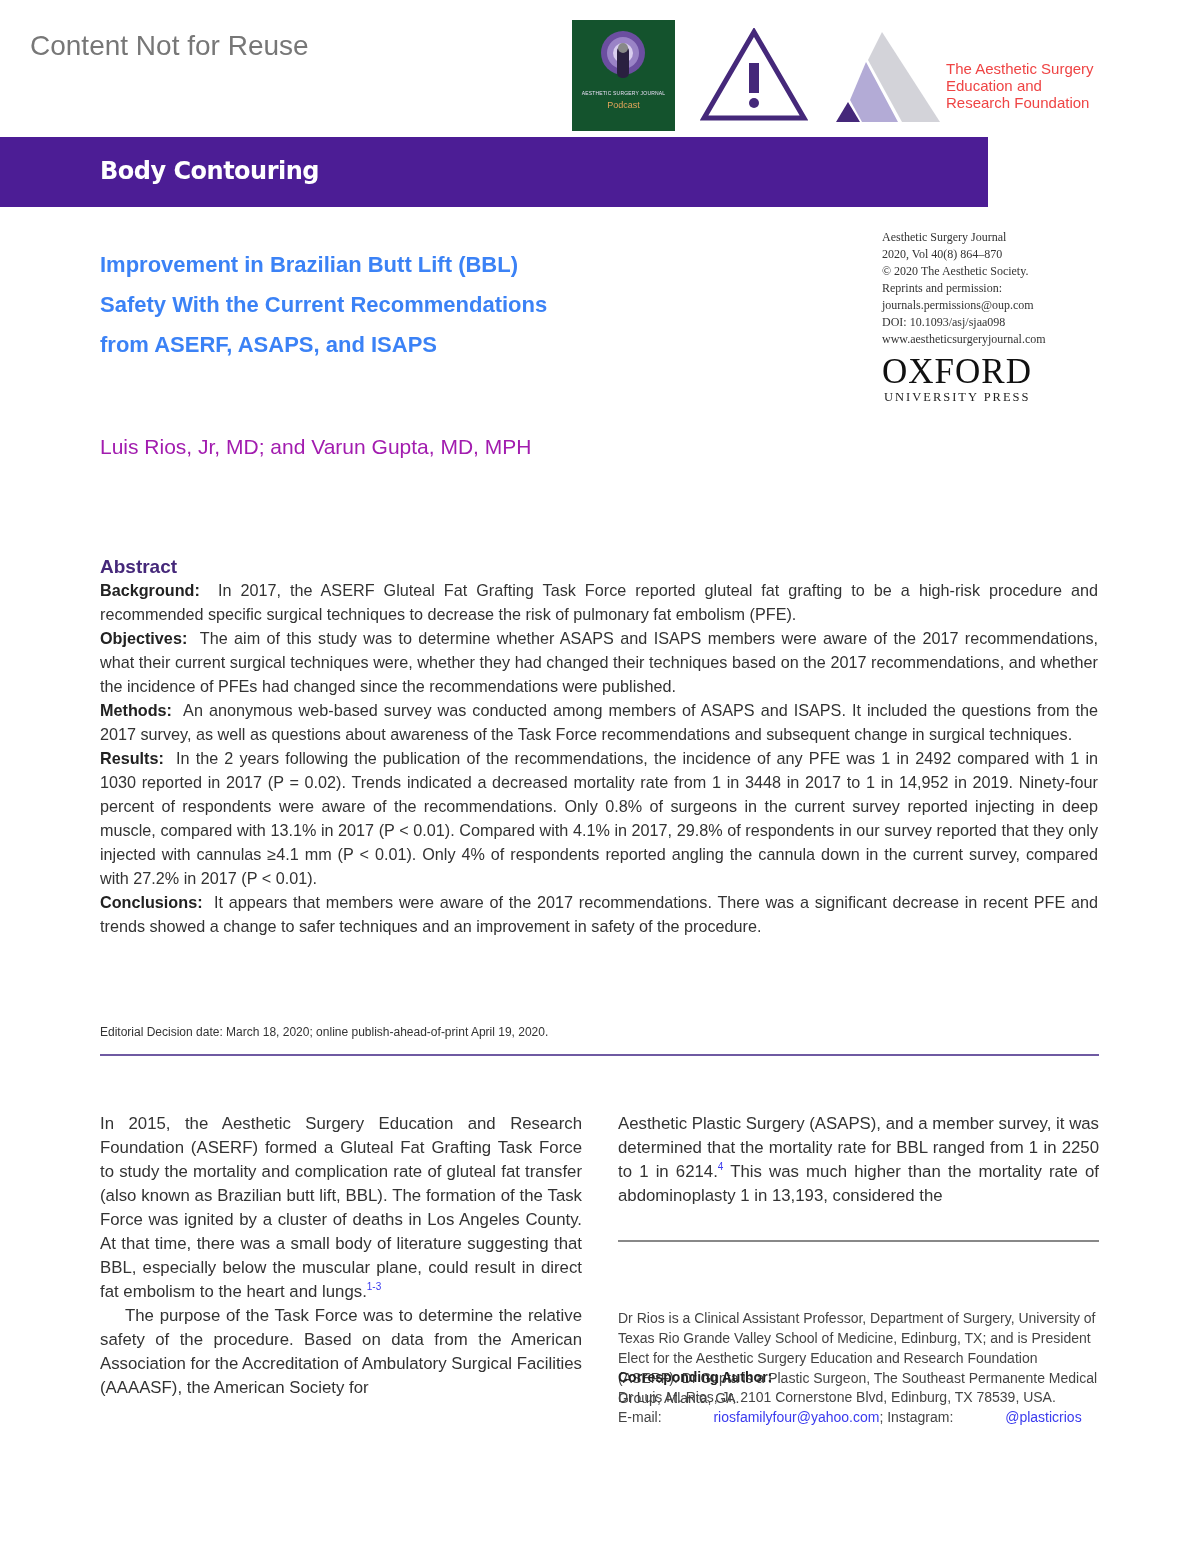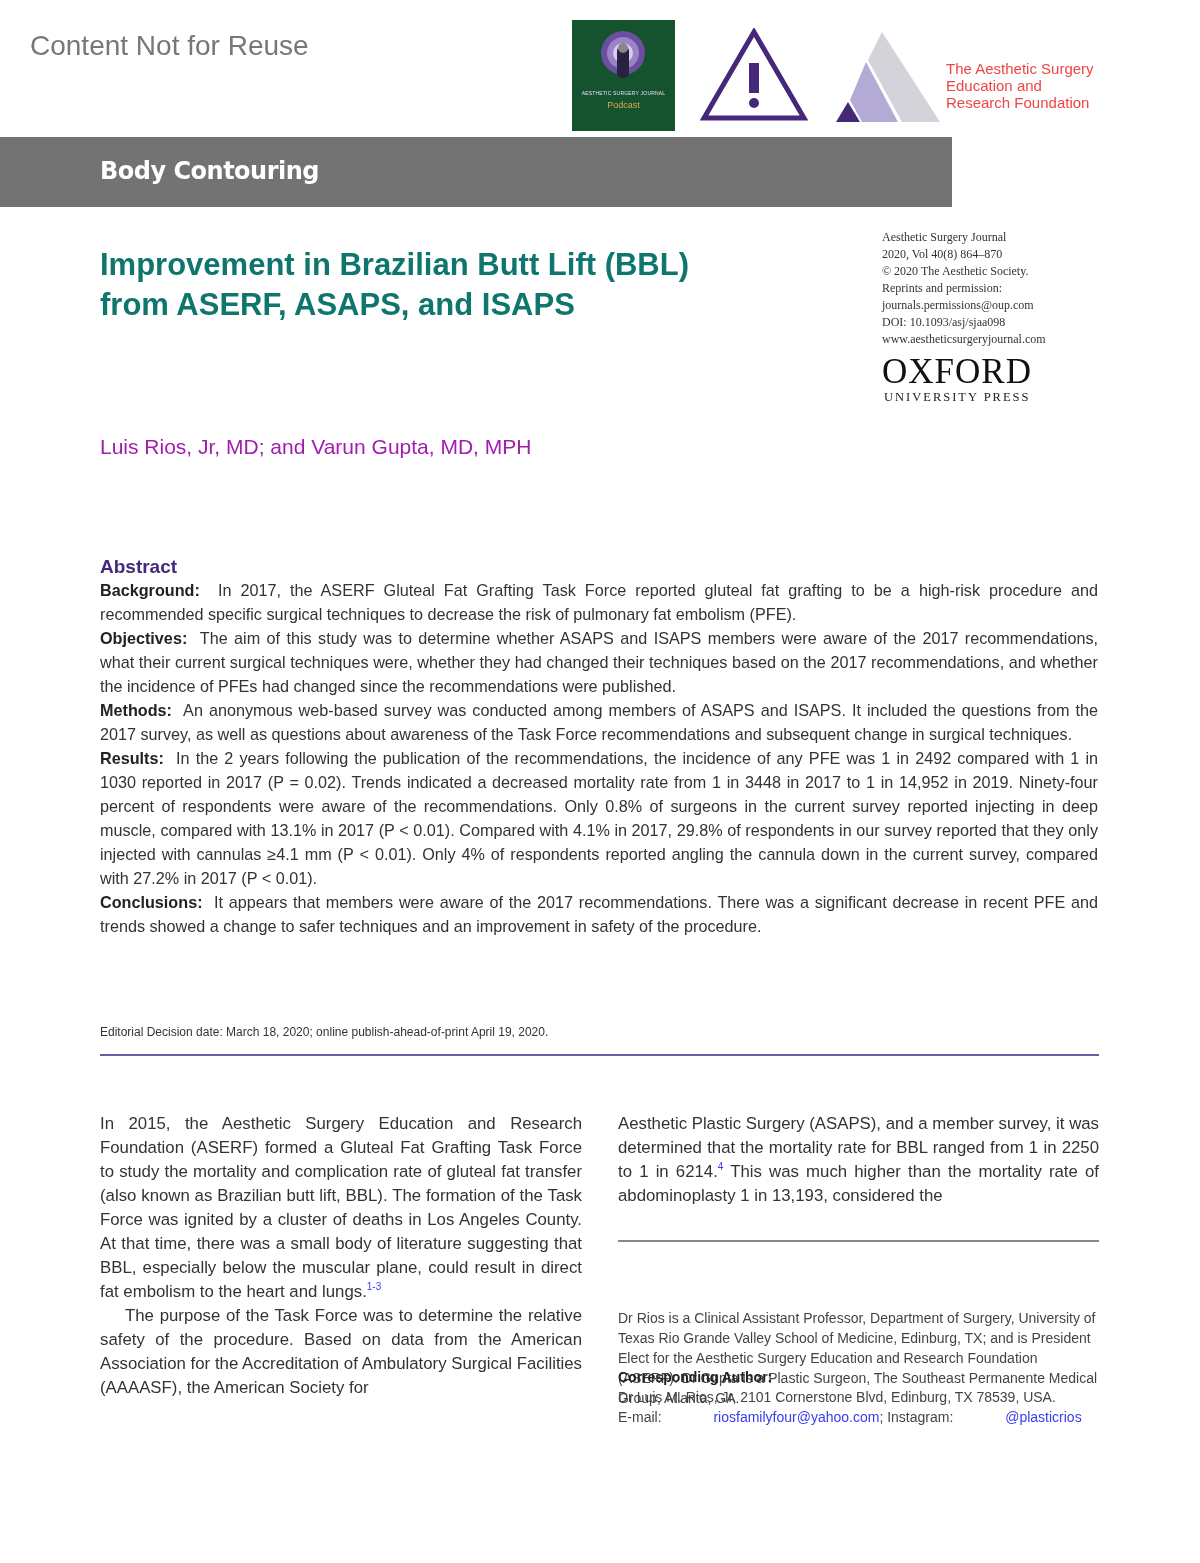--- a/index.html
+++ b/index.html
@@ -12,26 +12,26 @@
   #podcast { left: 572px; top: 20px; width: 103px; height: 111px; background: #14532d; }
   #podcast .caption1 { position: absolute; left: 0; right: 0; top: 70px; text-align: center;
                        font-size: 5px; color: #e8dff5; letter-spacing: .2px; }
   #podcast .caption2 { position: absolute; left: 0; right: 0; top: 80px; text-align: center;
                        font-size: 9px; color: #e3a55a; }
 
   #warning { left: 700px; top: 28px; width: 108px; height: 94px; }
   #aserf-logo { left: 836px; top: 32px; width: 104px; height: 90px; }
   #aserf-name { left: 946px; top: 60px; font-size: 15px; line-height: 17px; color: #ef4444; }
 
-  #banner { left: 0; top: 137px; width: 952px; height: 70px; background: #737373; }
+  #banner { left: 0; top: 137px; width: 952px; height: 70px; background: #4c1d95; padding-left: 36px; }
   #banner-label { position: absolute; left: 100px; top: 20px; font-size: 24px; font-weight: bold;
                   color: #fff; font-family: "DejaVu Sans", sans-serif; letter-spacing: -.5px; }
 
-  #title { left: 100px; top: 245px; width: 720px; font-size: 31px; font-weight: bold; line-height: 40px;
-           color: #0f766e; }
+  #title { left: 100px; top: 245px; width: 720px; font-size: 22px; font-weight: bold; line-height: 40px;
+           color: #3b82f6; }
   #authors { left: 100px; top: 435px; font-size: 21px; color: #a21caf; }
 
   #journal-info { left: 882px; top: 229px; font-size: 12px; line-height: 17px; color: #333;
                   font-family: "Liberation Serif", serif; }
   #journal-info div { white-space: nowrap; }
   #oxford { left: 882px; top: 352px; font-family: "Liberation Serif", serif; font-size: 35px;
             color: #111; letter-spacing: 1px; }
   #oup { left: 884px; top: 390px; font-family: "Liberation Serif", serif; font-size: 12.5px;
          color: #222; letter-spacing: 2px; }
 
@@ -88,20 +88,21 @@
   <div>Education and</div>
   <div>Research Foundation</div>
 </div>
 
 <div id="banner" class="abs">
   <div id="banner-label">Body Contouring</div>
 </div>
 
 <div id="title" class="abs">
   <div>Improvement in Brazilian Butt Lift (BBL)</div>
+  <div>Safety With the Current Recommendations</div>
   <div>from ASERF, ASAPS, and ISAPS</div>
 </div>
 
 <div id="authors" class="abs">Luis Rios, Jr, MD; and Varun Gupta, MD, MPH</div>
 
 <div id="journal-info" class="abs">
   <div>Aesthetic Surgery Journal</div>
   <div>2020, Vol 40(8) 864–870</div>
   <div>© 2020 The Aesthetic Society.</div>
   <div>Reprints and permission:</div>

